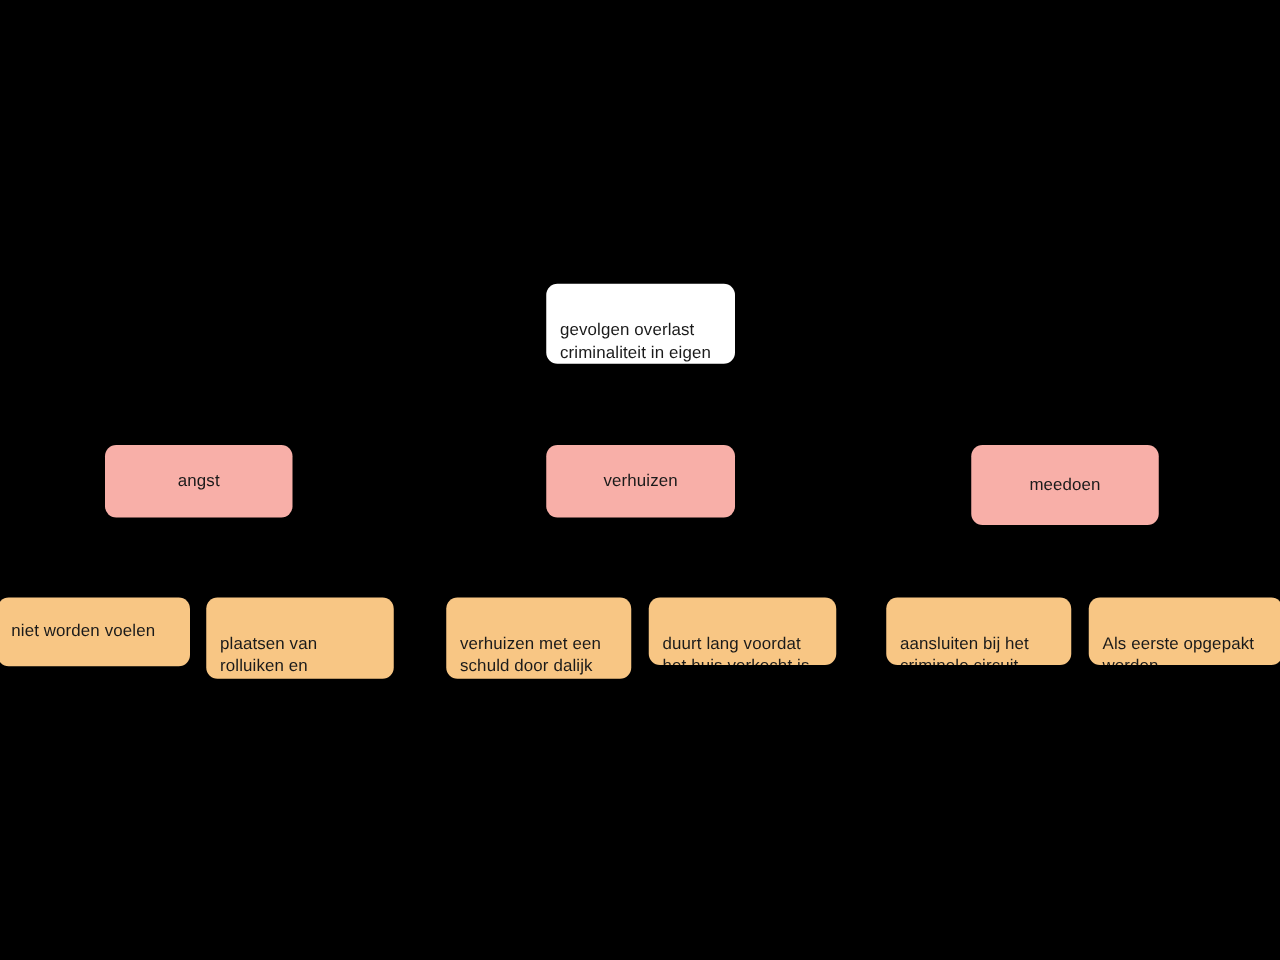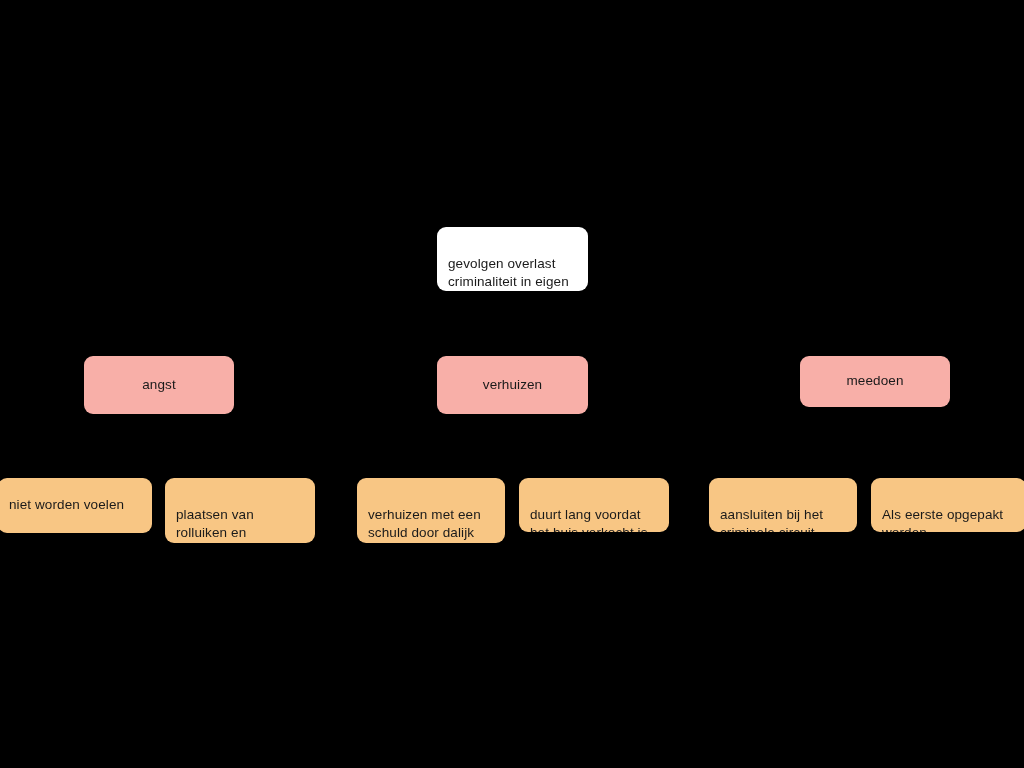--- a/index.html
+++ b/index.html
@@ -61,21 +61,21 @@
   </div>
 
   <div class="node branch" style="left: 84px; top: 356px; width: 150px; height: 58px; background: rgb(248, 175, 168); color: rgb(26, 26, 26);">
     <span class="node-label">angst</span>
   </div>
 
   <div class="node branch" style="left: 437px; top: 356px; width: 151px; height: 58px; background: rgb(248, 175, 168); color: rgb(26, 26, 26); text-align: center;">
     <span class="node-label">verhuizen</span>
   </div>
 
-  <div class="node branch" style="left: 800px; top: 356px; width: 150px; height: 51px; background: rgb(248, 175, 168); color: rgb(26, 26, 26);">
+  <div class="node branch" style="left: 777px; top: 356px; width: 150px; height: 64px; background: rgb(248, 175, 168); color: rgb(26, 26, 26);">
     <span class="node-label">meedoen</span>
   </div>
 
   <div class="node leaf single-line" style="left: -2px; top: 478px; width: 154px; height: 55px; background: rgb(248, 198, 132); color: rgb(26, 26, 26);">
     <span class="node-label">niet worden voelen</span>
   </div>
 
   <div class="node leaf" style="left: 165px; top: 478px; width: 150px; height: 65px; background: rgb(248, 198, 132); color: rgb(26, 26, 26);">
     <span class="node-label">plaatsen van rolluiken en camera's</span>
   </div>

